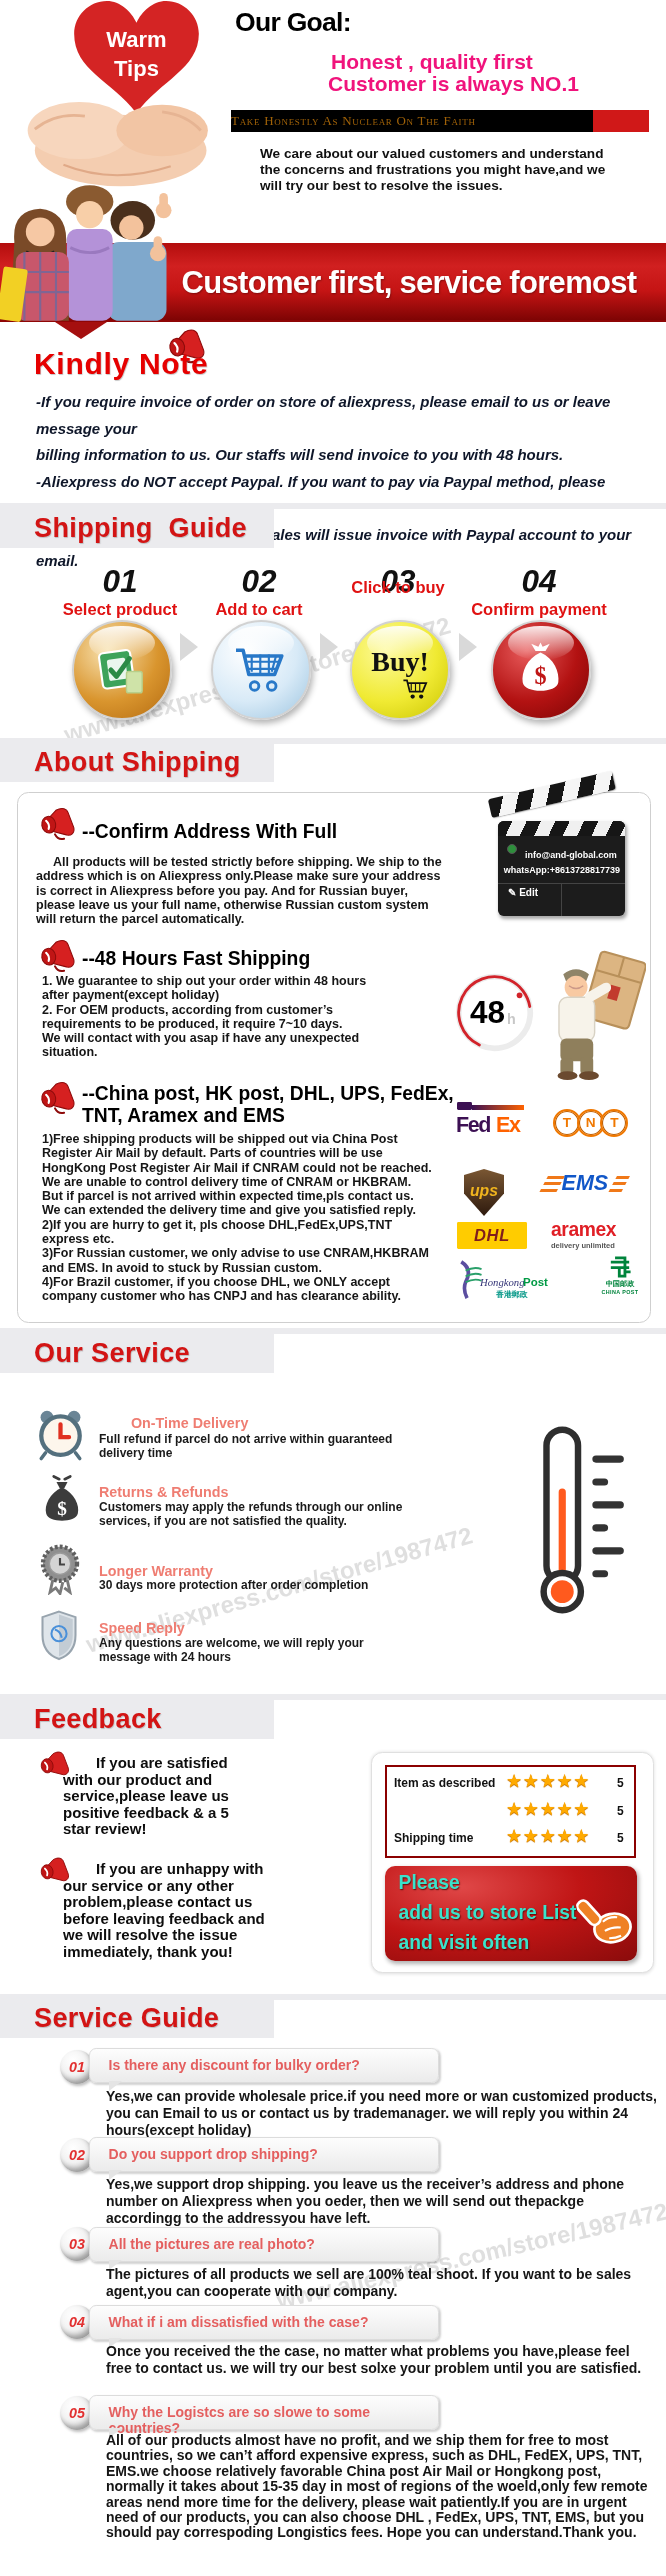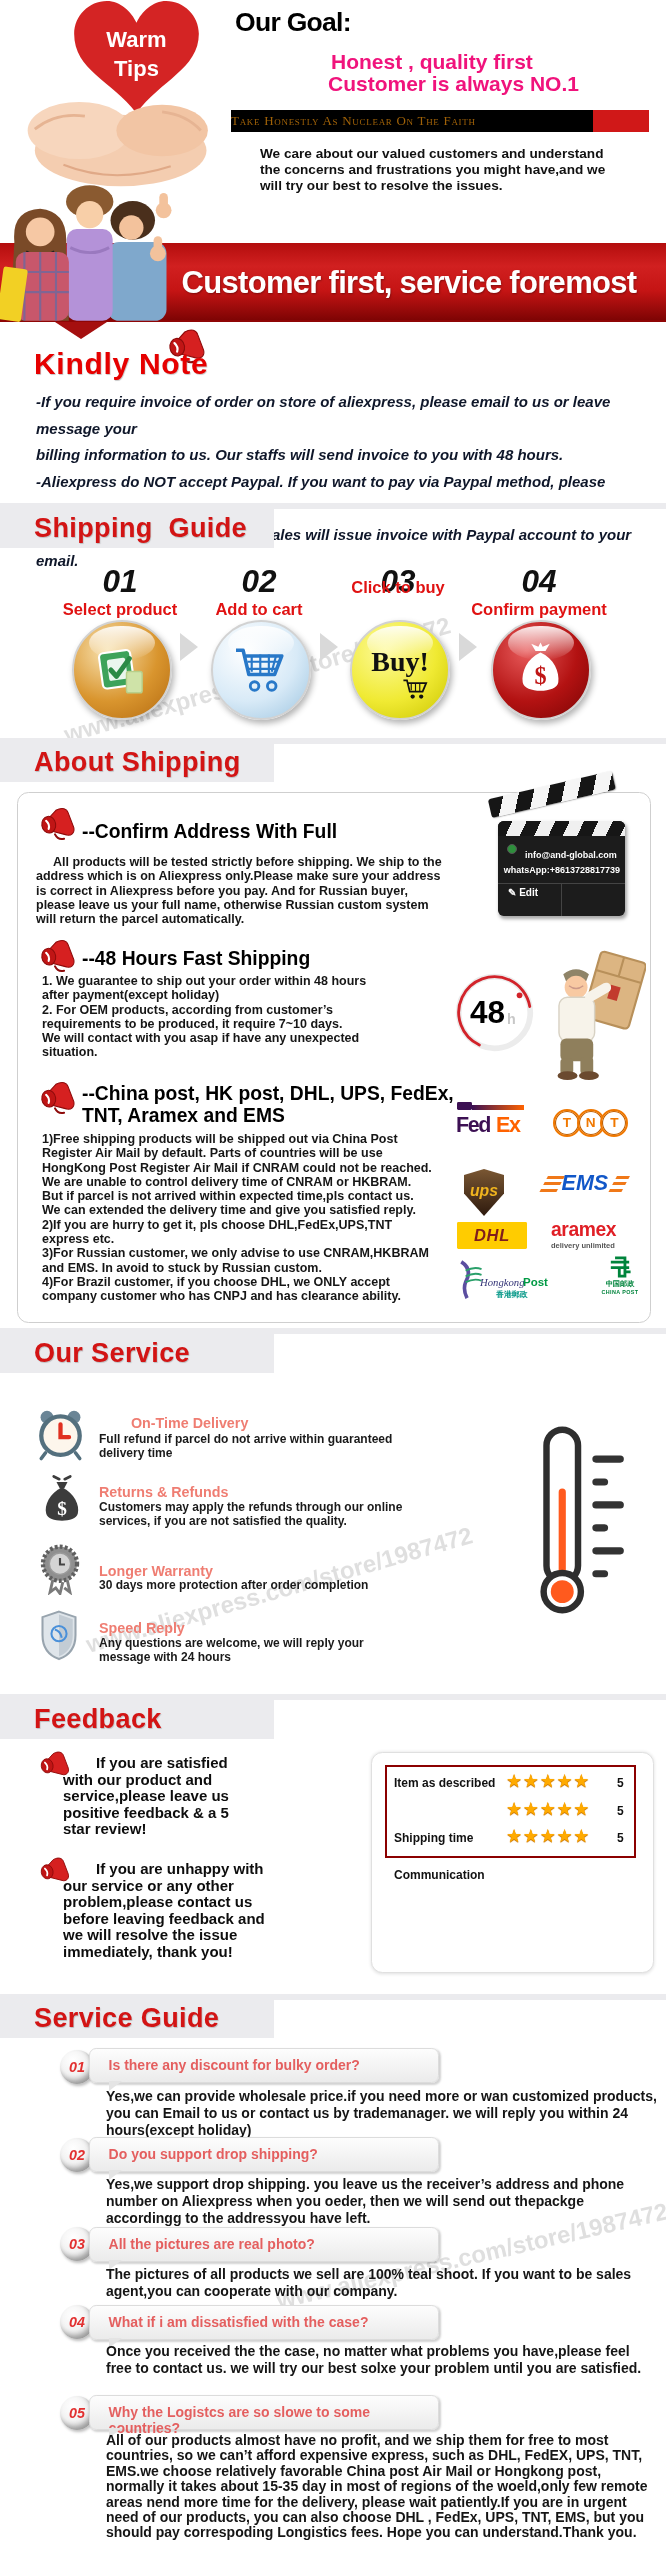--- a/index.html
+++ b/index.html
@@ -471,20 +471,32 @@
   <div class="rate-label" style="left:394px;top:1776px;">Item as described</div>
   <div class="stars" style="left:506px;top:1770px;">★★★★★</div>
   <div class="rate-score" style="left:617px;top:1776px;">5</div>
   <div class="rate-label" style="left:394px;top:1868px;">Communication</div>
   <div class="stars" style="left:506px;top:1798px;">★★★★★</div>
   <div class="rate-score" style="left:617px;top:1804px;">5</div>
   <div class="rate-label" style="left:394px;top:1831px;">Shipping time</div>
   <div class="stars" style="left:506px;top:1825px;">★★★★★</div>
   <div class="rate-score" style="left:617px;top:1831px;">5</div>
 
+  <div class="promo">
+    <div class="promo-line" style="top:5.7px;">Please</div>
+    <div class="promo-line" style="top:36px;">add us to store List</div>
+    <div class="promo-line" style="top:66px;">and visit often</div>
+    <svg class="abs" style="left:195px;top:24px;width:54px;height:63px;transform:rotate(-12deg);" viewBox="0 0 80 90">
+      <g fill="#ef8125" stroke="#fff" stroke-width="4">
+        <ellipse cx="46" cy="56" rx="27" ry="21"></ellipse>
+        <rect x="8" y="6" width="17" height="42" rx="8" transform="rotate(-30 16 27)"></rect>
+      </g>
+      <path d="M34 44 q10 -6 22 -2 M34 58 q12 -4 24 0 M38 70 q10 2 18 0" stroke="#fff" stroke-width="3" fill="none"></path>
+    </svg>
+  </div>
 
   <div class="band-strip" style="top:1994px;"></div>
   <div class="band-block" style="top:1999px;"></div>
   <div class="band-title" style="top:2003px;">Service Guide</div>
 
   <div class="num-circle" style="left:60px;top:2050px;">01</div>
   <div class="q-bubble" style="top:2048px;">
     <div class="q-text">Is there any discount for bulky order?</div>
   </div>
   <div class="q-tail" style="top:2081px;"></div>

